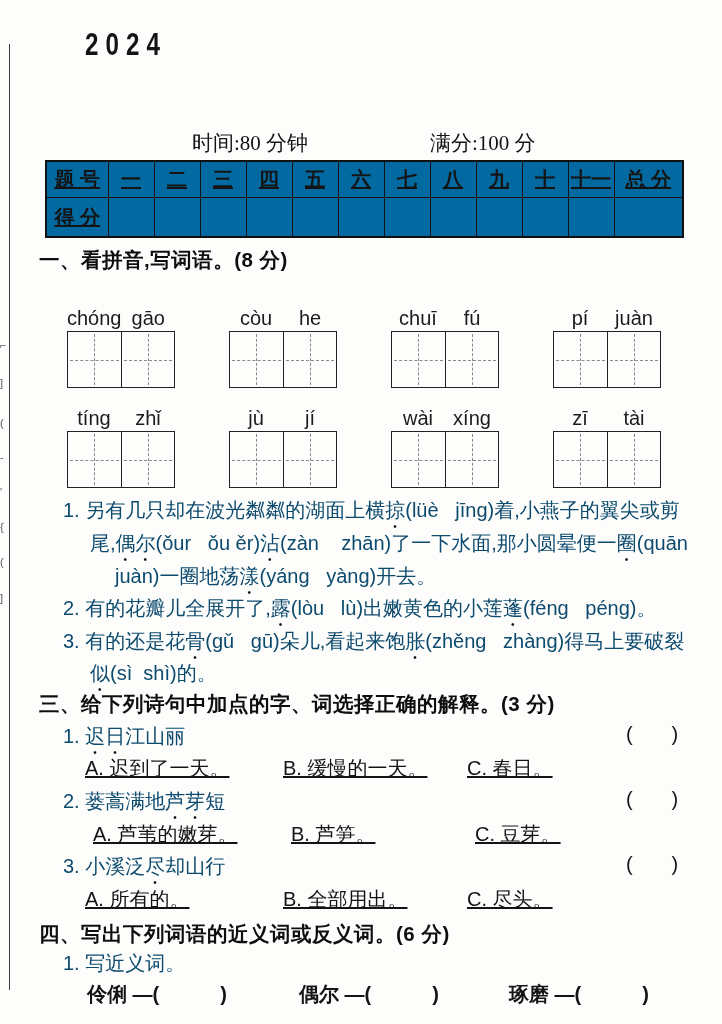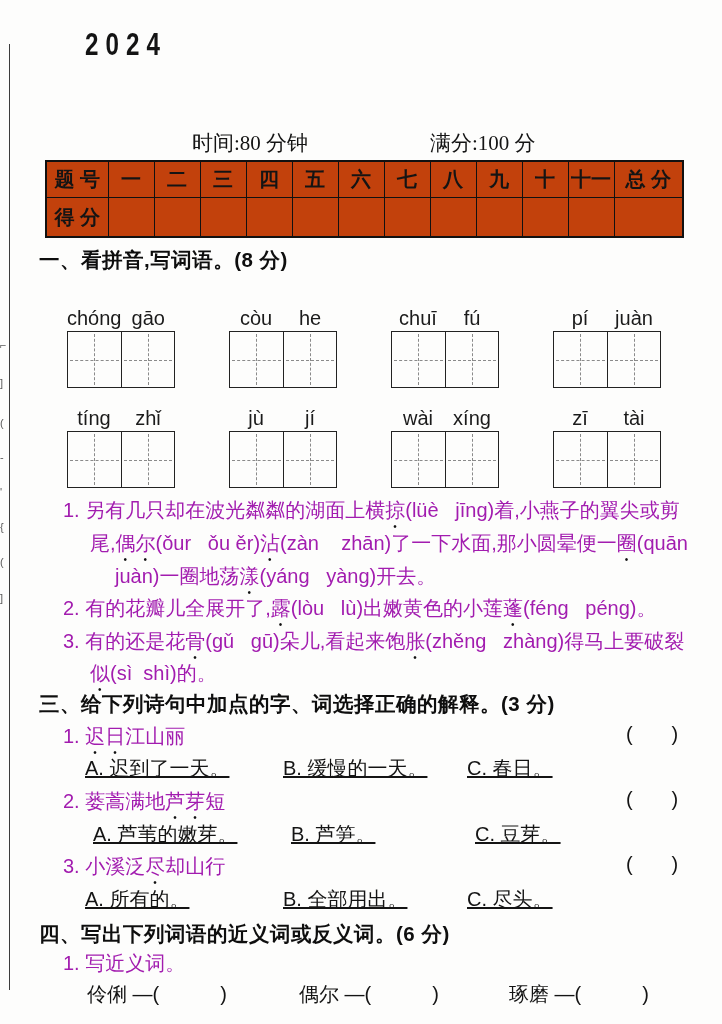--- a/index.html
+++ b/index.html
@@ -29,21 +29,22 @@
   }
   .info-line span{
     font-size:21px;
     font-family:"Liberation Serif","DejaVu Serif",serif;
     white-space:pre;
   }
   
   table.score{
     border-collapse:collapse;table-layout:fixed;
     border:2.4px solid #111;
-    background:#c2410c;
+    background:#0369a1;
+    text-decoration:underline;
   }
   table.score td{
     border:1.2px solid #111;
     text-align:center;vertical-align:middle;
     font-size:20px;font-weight:700;
     padding:0;white-space:nowrap;
   }
   table.score tr.r1 td{height:35px;}
   table.score tr.r2 td{height:38px;text-align:center;}
   
@@ -66,32 +67,32 @@
   }
   .pbox .cell::after{
     content:"";position:absolute;left:2px;right:2px;top:50%;
     border-top:1px dashed #8a8a8a;
   }
   .sec-title{
     font-size:20.5px;font-weight:700;letter-spacing:0.5px;
     white-space:pre;color:#0e0e0e;
   }
   .qline{
-    font-size:20px;white-space:pre;color:#a21caf;
+    font-size:20px;white-space:pre;color:#0c4a6e;
     font-family:"Liberation Sans","DejaVu Sans",sans-serif;
   }
   .dj{
     -webkit-text-emphasis:filled dot #111;
     -webkit-text-emphasis-position:under;
     text-emphasis:filled dot #111;
     text-emphasis-position:under left;
   }
   .paren{font-size:20px;white-space:pre;}
   .opt{position:absolute;font-size:20px;white-space:pre;text-decoration:underline;}
-  .fill{position:absolute;font-size:20px;white-space:pre;}
+  .fill{position:absolute;font-size:20px;white-space:pre;font-weight:bold;}
 </style>
 </head>
 <body>
 
 <div class="page">
 
   <div class="left-rule"></div>
 
   <span class="margin-mark" style="top:340px">⌐</span>
   <span class="margin-mark" style="top:378px">]</span>

